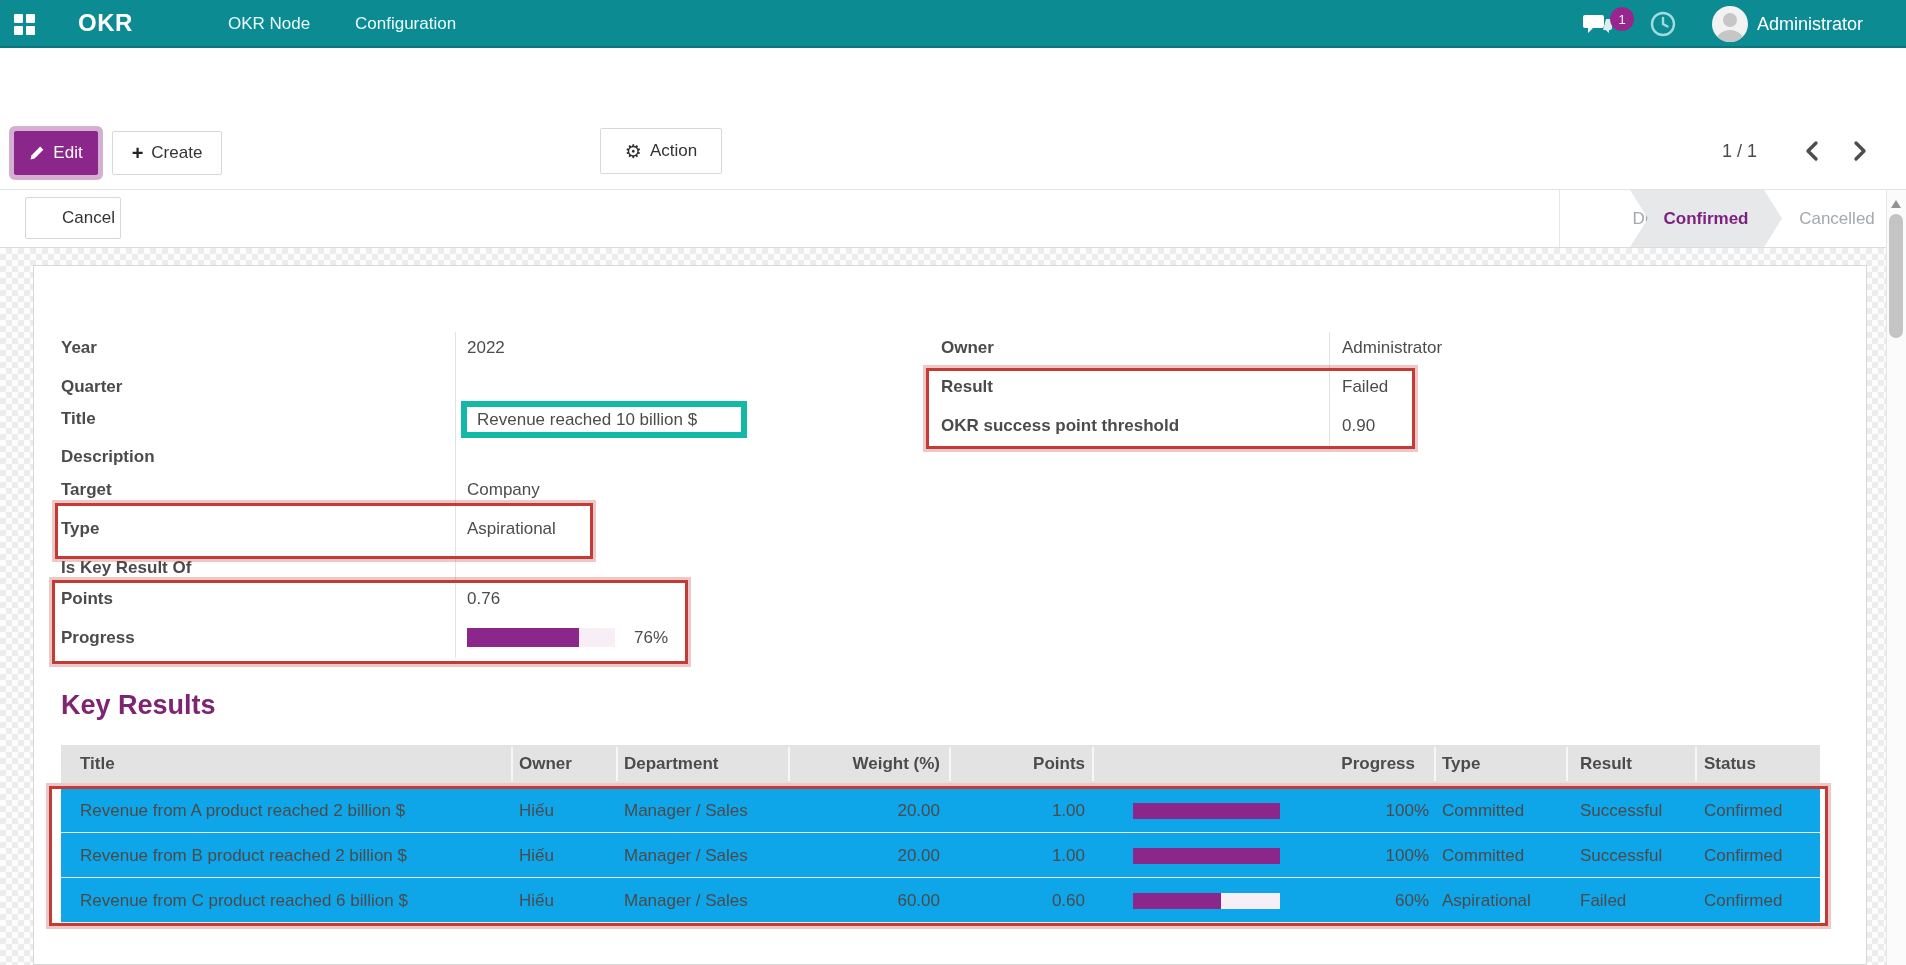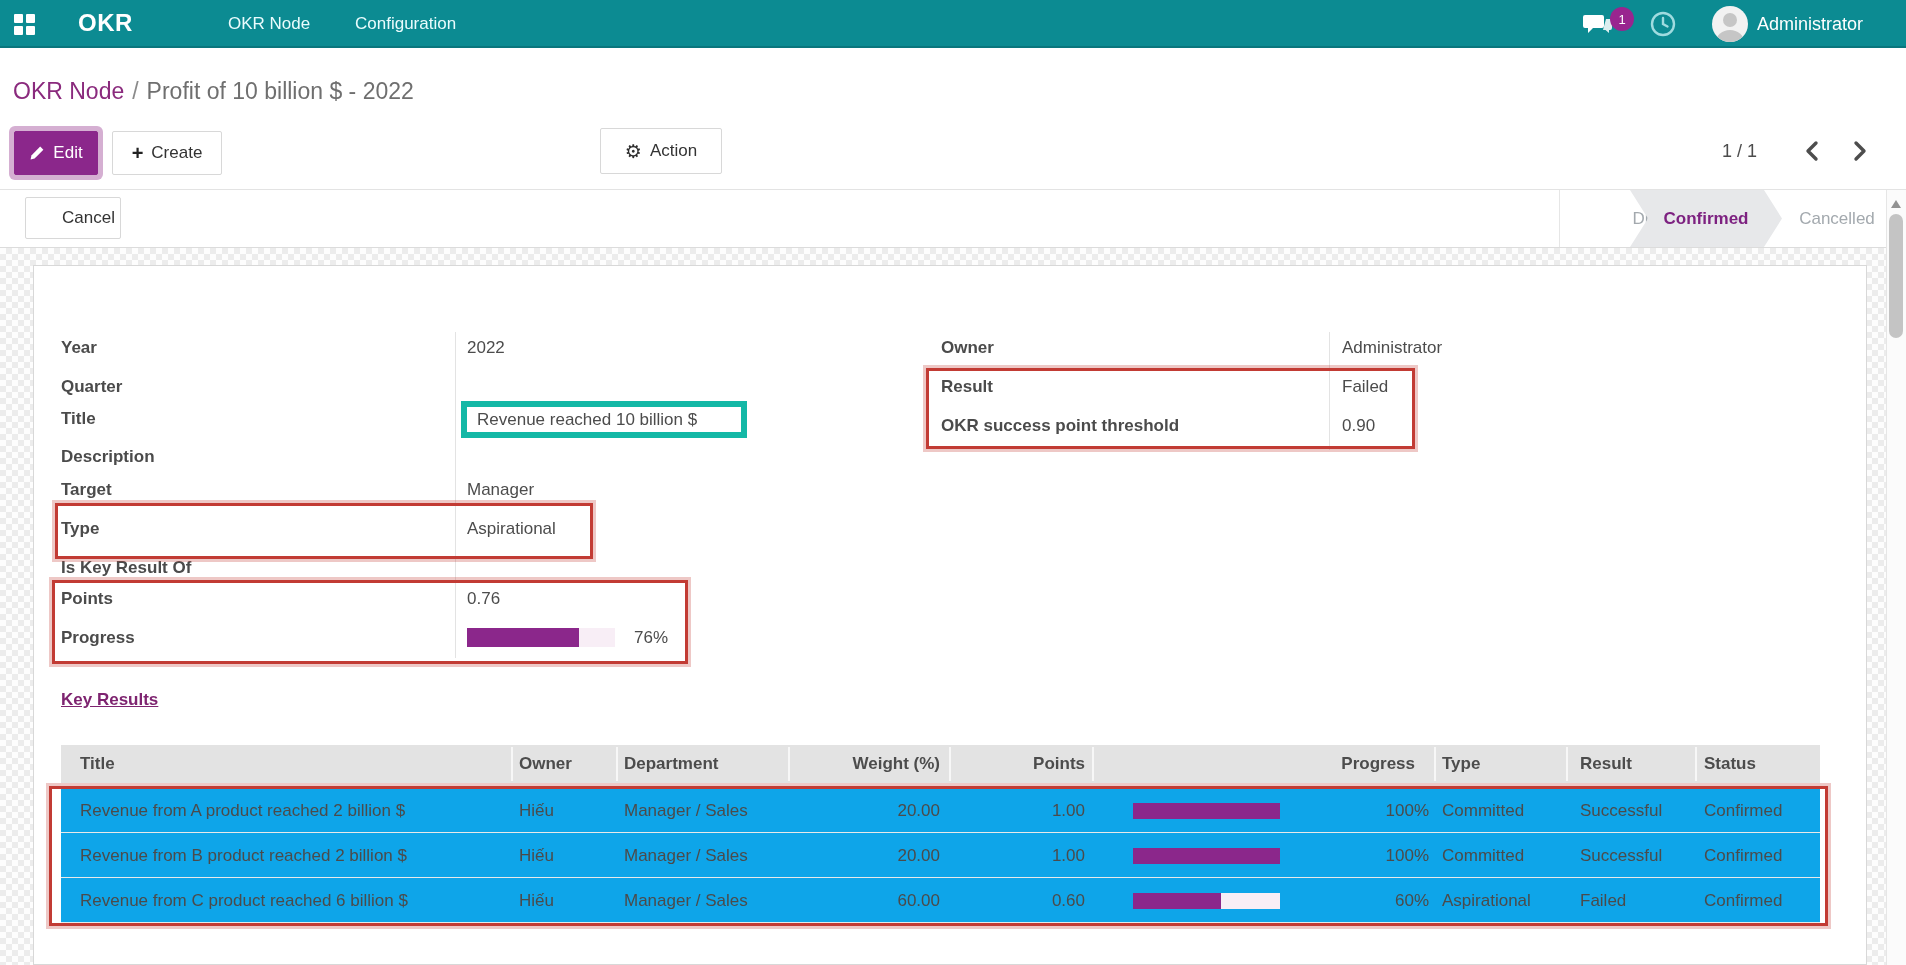--- a/index.html
+++ b/index.html
@@ -67,21 +67,21 @@
     border:6px solid #14b8a6; display:flex; align-items:center; padding-left:10px; }
 
   .pbar { position:absolute; background:#f8eef6; overflow:hidden; }
   .pbar > div { height:100%; background:#8b278b; }
 
   
   .redbox { position:absolute; border:3px solid #c23b34; box-shadow:0 0 0 3px rgba(194,59,52,.28);
     pointer-events:none; }
 
   
-  .kr-heading { left:61px; top:690px; font-size:17px; font-weight:700; color:#7e2470;text-decoration:underline; }
+  .kr-heading { left:61px; top:690px; font-size:27px; font-weight:700; color:#7e2470; }
   .thead { left:61px; top:745px; width:1759px; height:38px; background:#e3e3e3; }
   .th { position:absolute; top:0; height:38px; display:flex; align-items:center;
     font-size:17px; font-weight:700; color:#4c4c4c; cursor:pointer; }
   .th-sep { position:absolute; top:2px; width:2px; height:34px; background:#f7f7f7; }
   .trow { position:absolute; left:61px; width:1759px; height:45px; cursor:pointer;
     border-bottom:1px solid #e9e9e9; background:#0ea5e9; }
   .td { position:absolute; top:0; height:45px; display:flex; align-items:center;
     font-size:17px; color:#4b4b4b; }
   .num { justify-content:flex-end; }
 
@@ -121,23 +121,20 @@
 
     <div class="avatar">
       <svg width="36" height="36" viewBox="0 0 36 36">
         <circle cx="18" cy="14" r="7" fill="#c6c6c6"></circle>
         <path d="M4 36 a14 12 0 0 1 28 0 z" fill="#c6c6c6"></path>
       </svg>
     </div>
     <div class="user-name">Administrator</div>
   </div>
 
-  <div class="abs breadcrumb">
-    <span class="bc-link">OKR Node</span><span class="bc-sep">/</span><span class="bc-cur">Profit of 10 billion $ - 2022</span>
-  </div>
 
   <div class="btn btn-edit">
     <svg width="16" height="16" viewBox="0 0 16 16">
       <path d="M11.2 1.6 l3.2 3.2 -8.8 8.8 -4 0.8 0.8 -4 z" fill="#ffffff"></path>
     </svg>
     <span>Edit</span>
   </div>
   <div class="btn btn-create">
     <span style="font-weight:700;font-size:20px;color:#222">+</span>
     <span>Create</span>
@@ -190,21 +187,21 @@
     <span class="val">Revenue reached 10 billion $</span>
     </div>
 
   <div class="frow" style="left:61px;top:440px">
     <span class="lbl">Description</span>
     </div>
 
   <div class="frow" style="left:61px;top:473px">
     <span class="lbl">Target</span>
     </div>
-  <div class="frow val" style="left:467px;top:473px">Manager</div>
+  <div class="frow val" style="left:467px;top:473px">Company</div>
 
   <div class="frow" style="left:61px;top:512px">
     <span class="lbl">Type</span>
     </div>
   <div class="frow val" style="left:467px;top:512px">Aspirational</div>
 
   <div class="frow" style="left:61px;top:551px">
     <span class="lbl">Is Key Result Of</span>
     </div>
 

